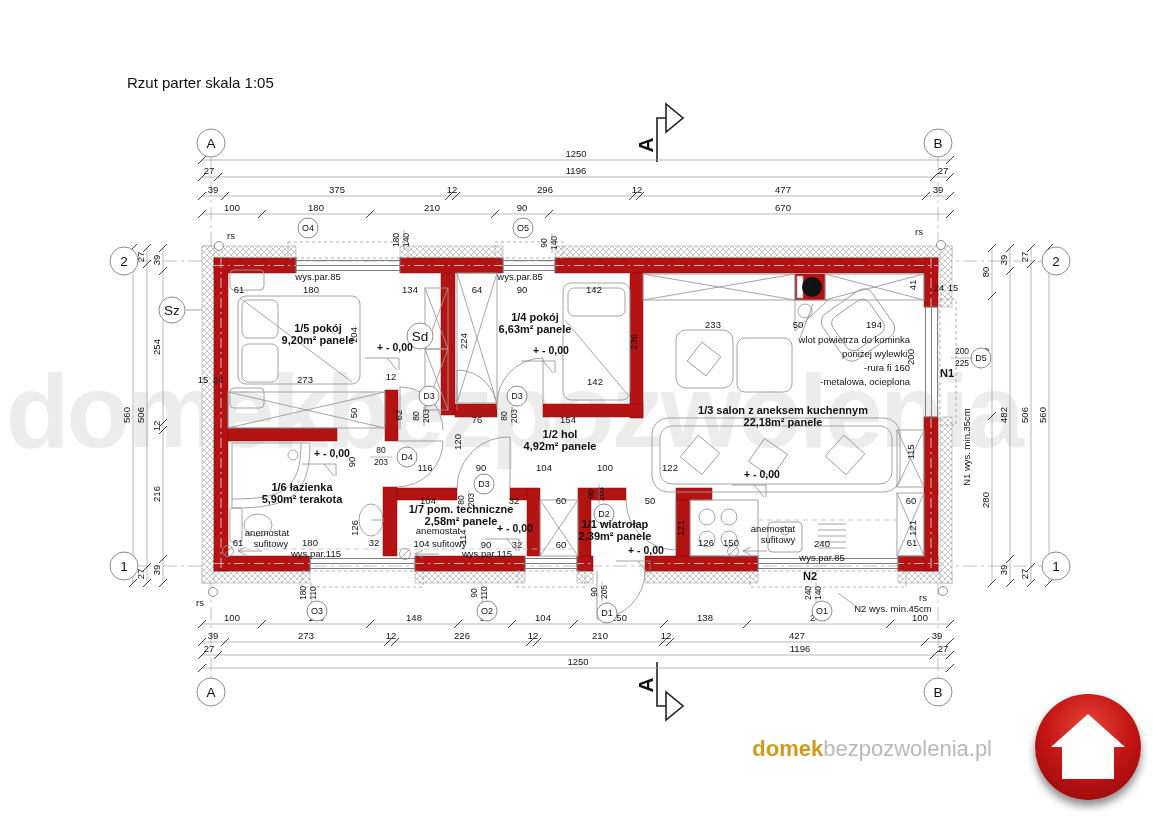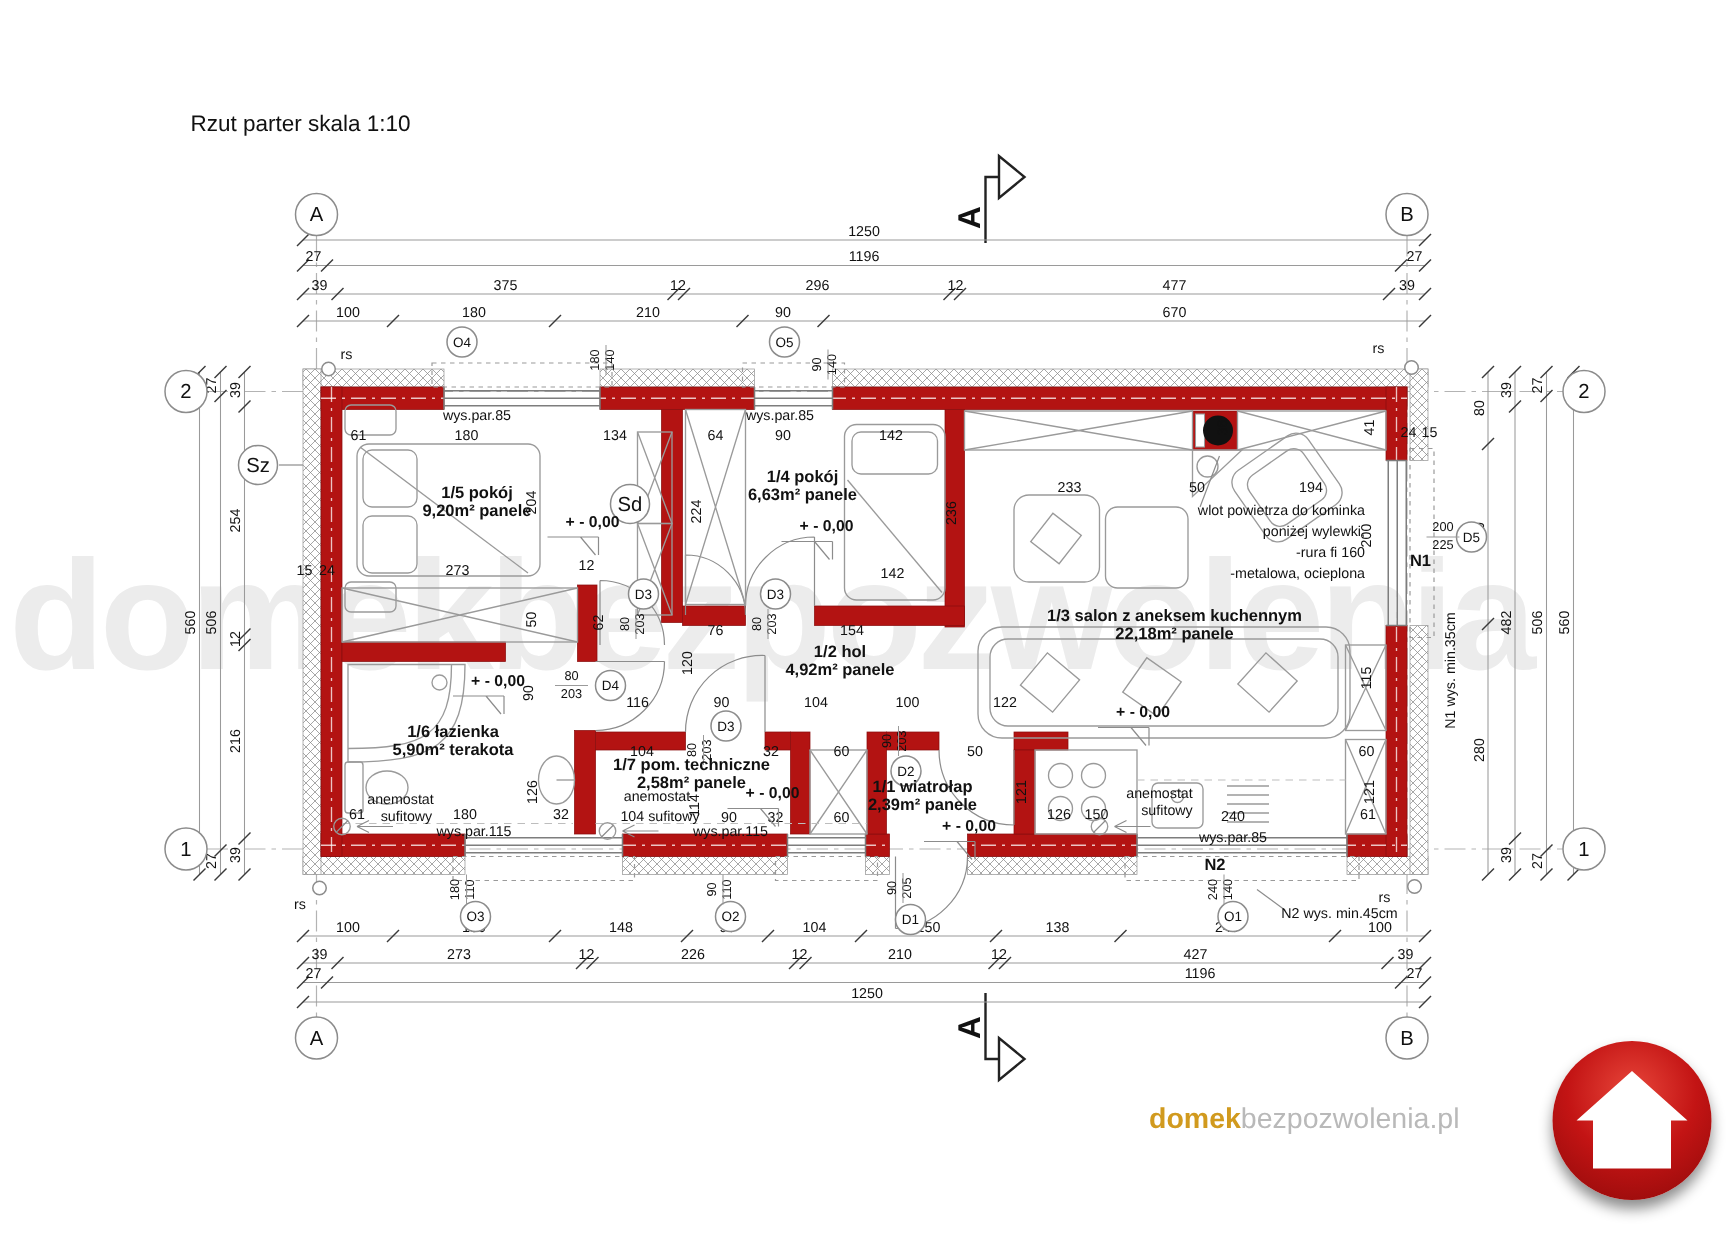--- a/index.html
+++ b/index.html
@@ -2,21 +2,21 @@
 <html><head>
 <meta charset="utf-8">
 <style>
   html,body{margin:0;padding:0;background:#fff;width:1153px;height:837px;overflow:hidden;
     font-family:"Liberation Sans", sans-serif;}
   #stage{position:relative;width:1153px;height:837px;background:#fff;}
   #watermark{position:absolute;left:6px;top:352px;z-index:0;font-size:104px;font-weight:700;
     color:#ececec;letter-spacing:-3px;white-space:nowrap;}
   #plan{position:absolute;left:0;top:0;z-index:1;}
   #title{position:absolute;left:127px;top:74px;z-index:2;font-size:15px;color:#111;}
-  #brand{position:absolute;right:180px;top:736px;z-index:2;font-size:19px;letter-spacing:0;}
+  #brand{position:absolute;right:161px;top:736px;z-index:2;font-size:22px;letter-spacing:0;}
   #brand .b1{color:#d19a1e;font-weight:700;}
   #brand .b2{color:#b9b9b9;font-weight:400;}
   #logo-circle{position:absolute;left:1035px;top:694px;width:106px;height:106px;z-index:2;
     border-radius:50%;background:radial-gradient(circle at 50% 32%, #e8463a 0%, #c31414 48%, #8c0909 100%);
     box-shadow:0 6px 9px rgba(0,0,0,.45);}
   
   text{fill:#111;font-family:"Liberation Sans", sans-serif;}
   .dim{font-size:9.5px;}
   .frac{font-size:8.5px;}
   .mark{font-size:13.5px;}
@@ -633,21 +633,21 @@
         <path d="M302,464 h34 M324,464 l10,12 M336,464 v12" class="thin"></path>
         <text x="762" y="478" text-anchor="middle" class="lvl">+ - 0,00</text>
         <path d="M732,485 h34 M754,485 l10,12 M766,485 v12" class="thin"></path>
         <text x="646" y="554" text-anchor="middle" class="lvl">+ - 0,00</text>
         <path d="M616,561 h34 M638,561 l10,12 M650,561 v12" class="thin"></path>
         <text x="515" y="532" text-anchor="middle" class="lvl">+ - 0,00</text>
         <path d="M485,539 h34 M507,539 l10,12 M519,539 v12" class="thin"></path>
       </g>
   </svg>
 
-  <div id="title">Rzut parter skala 1:10</div>
+  <div id="title">Rzut parter skala 1:05</div>
 
   <div id="brand">
     <span class="b1">domek</span><span class="b2">bezpozwolenia.pl</span>
   </div>
   <div id="logo-circle">
     <svg width="106" height="106" viewBox="0 0 106 106">
       <path d="M53,20 L90,53 L79,53 L79,85 L27,85 L27,53 L16,53 Z" fill="#ffffff"></path>
     </svg>
   </div>
 </div>

